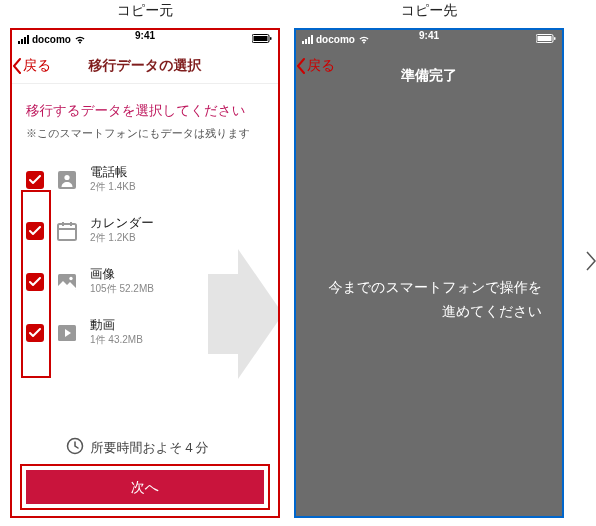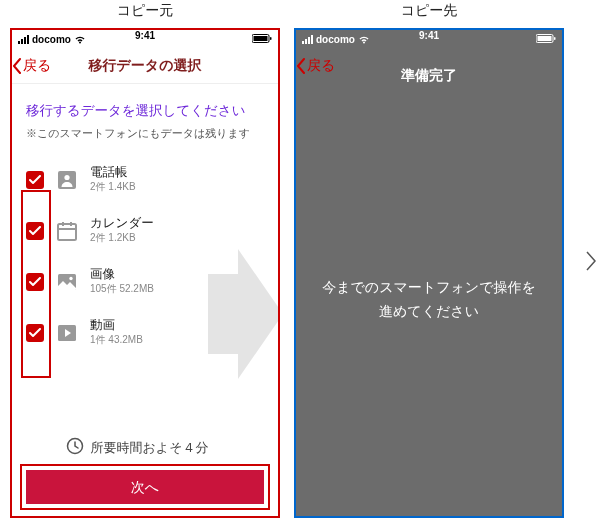--- a/index.html
+++ b/index.html
@@ -79,21 +79,21 @@
       font-size: 14px;
       font-weight: 700;
     }
     .nav-title.dark { color: #7f1d1d; }
     .nav-title.light { color: #fff; margin-top: 20px; }
     .content-source {
       padding: 18px 14px 0 14px;
       height: calc(100% - 54px);
       position: relative;
     }
-    .prompt-main { font-size: 13.5px; color: #6d28d9; text-align: left; margin-bottom: 6px; }
+    .prompt-main { font-size: 13.5px; color: #be185d; text-align: left; margin-bottom: 6px; }
     .prompt-sub { font-size: 11px; color: #555; text-align: left; margin-bottom: 24px; }
     .arrow-bg {
       position: absolute;
       right: -10px;
       top: 150px;
       width: 90px;
       height: 160px;
       opacity: 0.10;
       z-index: 0;
     }
@@ -168,21 +168,21 @@
       background: #6c6c6c;
       display: flex;
       align-items: center;
       justify-content: center;
       padding: 0 20px;
     }
     .phone-dest .status-bar, .phone-dest .nav-bar { background: #6c6c6c; }
     .dest-msg {
       color: #fff;
       font-size: 14px;
-      text-align: center;
+      text-align: right;
       line-height: 1.7;
     }
     .side-arrow {
       position: absolute;
       right: 0px;
       top: 50%;
       transform: translateY(-50%);
       color: #666;
     }
   </style>

